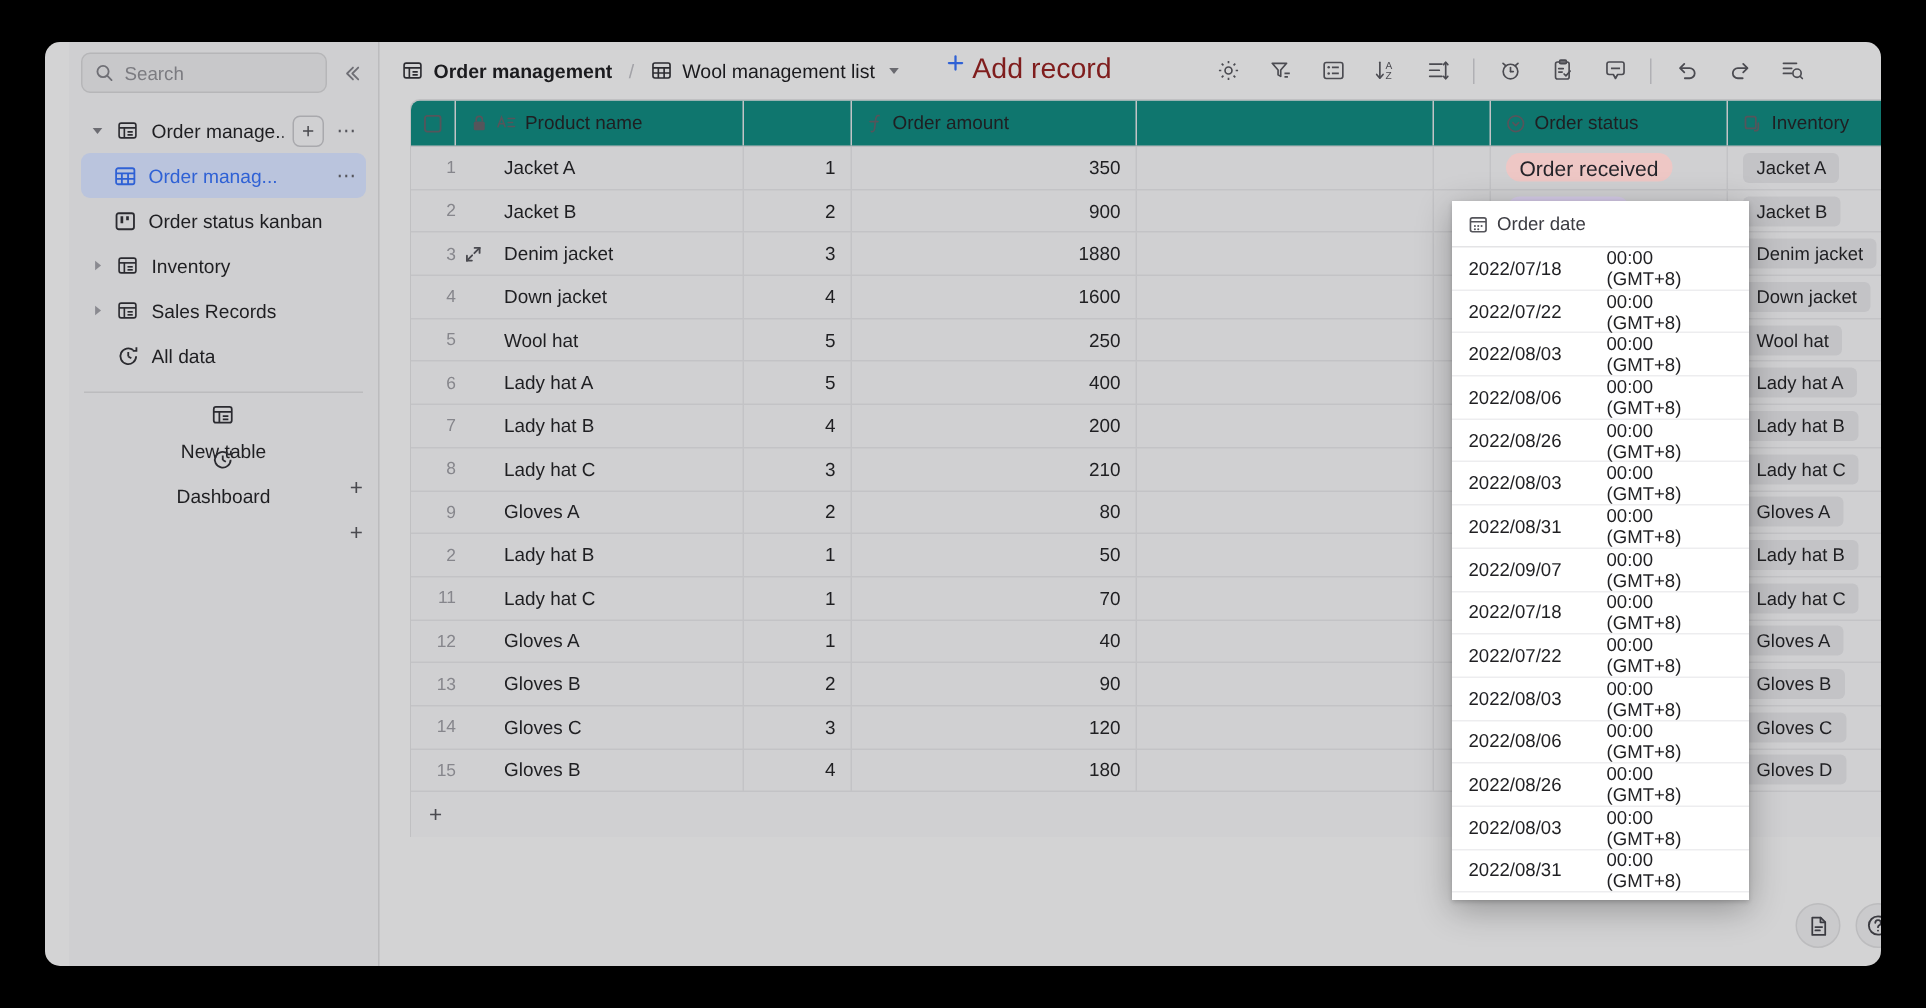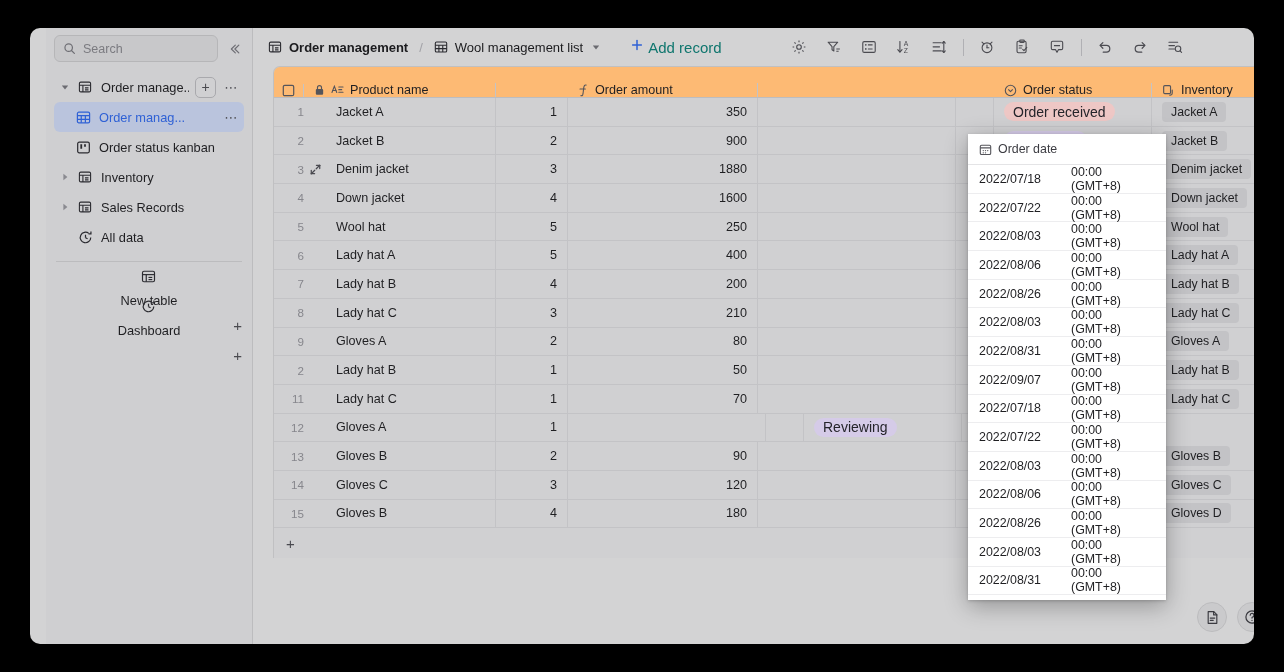--- a/index.html
+++ b/index.html
@@ -98,21 +98,21 @@
   .crumb {
     display: flex; align-items: center; gap: 7px;
     font-size: 13px; color: #1b1b1e; font-weight: bold;
     padding: 3px 5px; border-radius: 5px;
   }
   .crumb.sub { font-weight: normal; }
   .crumb-slash { color: #a2a2a7; margin: 0 6px; font-size: 13px; }
   .caret { color: #6a6a70; font-size: 8px; margin-left: 2px; }
   .add-record {
     display: flex; align-items: flex-start; gap: 5px;
-    color: #0f766e; font-size: 15px;
+    color: #7f1d1d; font-size: 19px;
     margin-left: 20px; padding: 3px 6px; border-radius: 5px;
   }
   .tb-group { display: flex; align-items: center; }
   .tb-btn {
     width: 27px; height: 26px; display: flex;
     align-items: center; justify-content: center;
     color: #4b4b51; border-radius: 5px; margin: 0 4px;
   }
   .tb-div {
     width: 1px; height: 17px;
@@ -128,23 +128,23 @@
     position: relative;
     background: #d0d0d2;
     border: 1px solid #c0c0c2;
     border-bottom: none;
     border-radius: 7px 7px 0 0;
     width: 1000px;
     overflow: hidden;
   }
   .trow { display: flex; height: 28.7px; align-items: stretch; }
   .thead {
-    height: 31px; background: #fdba74;
+    height: 31px; background: #0f766e;
     border-bottom: 1px solid #bdbdc0;
-    font-size: 12.4px; color: #3c3c42; align-items: flex-end;
+    font-size: 12.4px; color: #3c3c42;
   }
   .tcell {
     display: flex; align-items: center;
     padding: 0 10px; font-size: 12.6px;
     color: #1f1f22;
     border-right: 1px solid #c3c3c6;
     border-bottom: 1px solid #c3c3c6;
     overflow: hidden; white-space: nowrap;
   }
   .thead .tcell { border-bottom: none; gap: 6px; }
@@ -749,20 +749,21 @@
               </div>
               <div class="tcell c-inv">
                 <span class="inv-chip">Lady hat C</span>
               </div>
             </div>
             <div class="trow">
               <div class="rownum">12</div>
               <div class="expand-ic"></div>
               <div class="tcell c-name" style="width:170px">Gloves A</div>
               <div class="tcell c-qty">1</div>
+              <div class="tcell c-amt">40</div>
               <div class="tcell c-date"></div>
               <div class="tcell c-gap"></div>
               <div class="tcell c-stat">
                 <span class="chip" style="background:#d5cbe8">Reviewing</span>
               </div>
               <div class="tcell c-inv">
                 <span class="inv-chip">Gloves A</span>
               </div>
             </div>
             <div class="trow">

